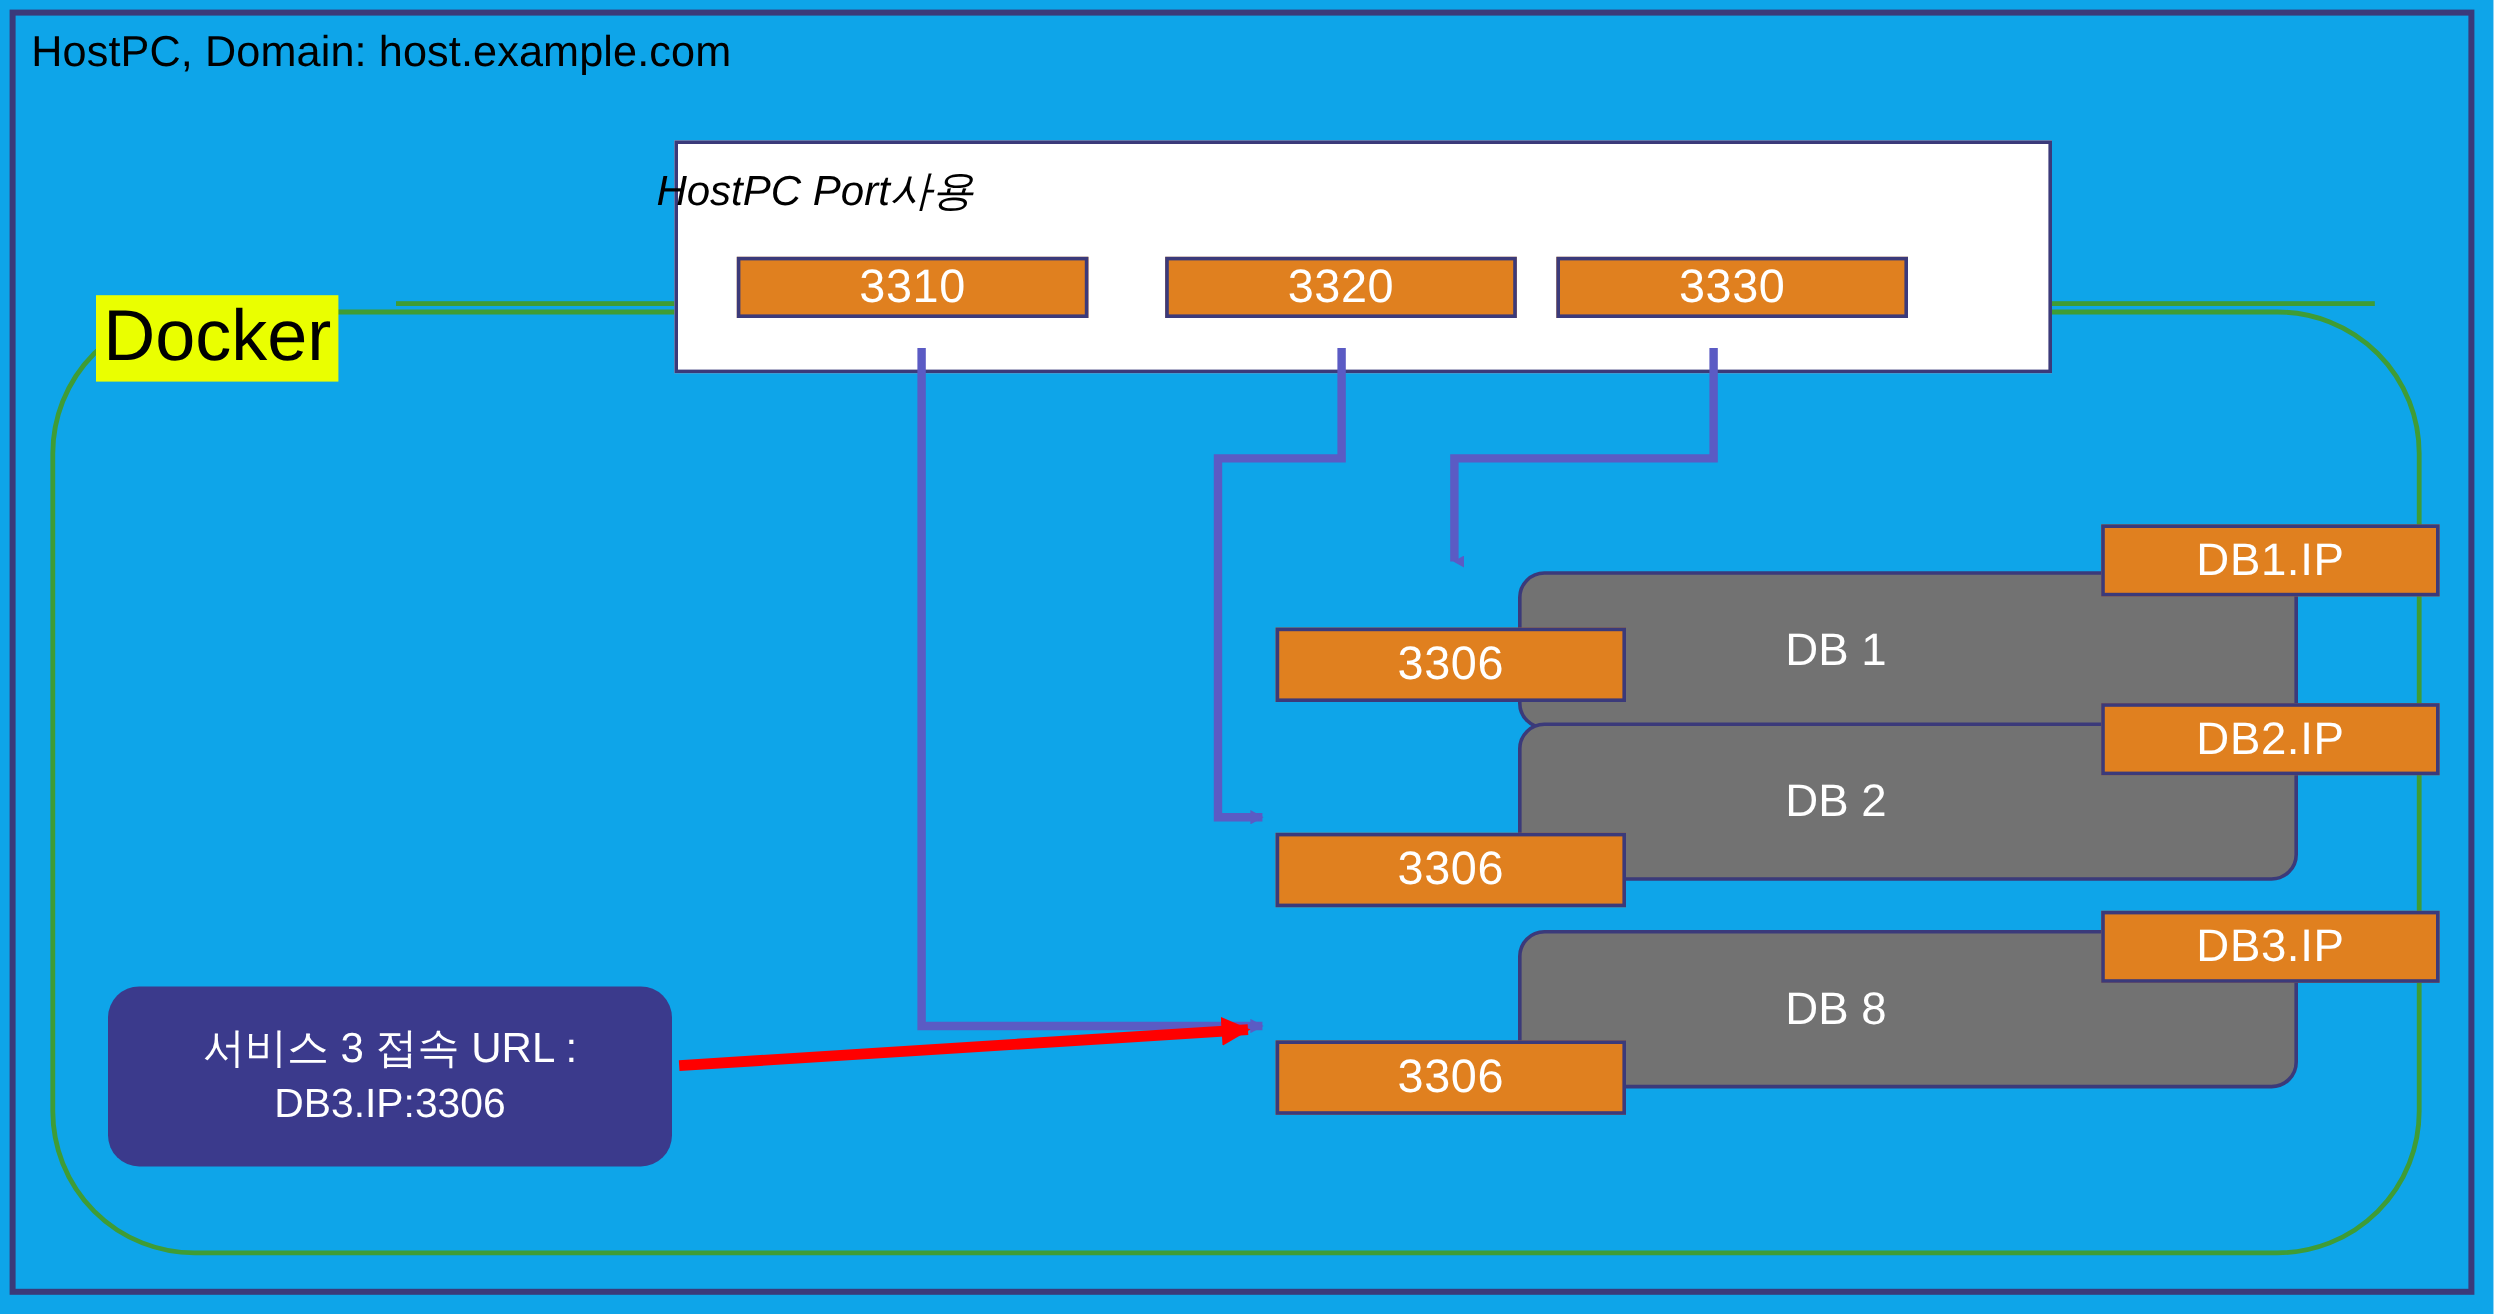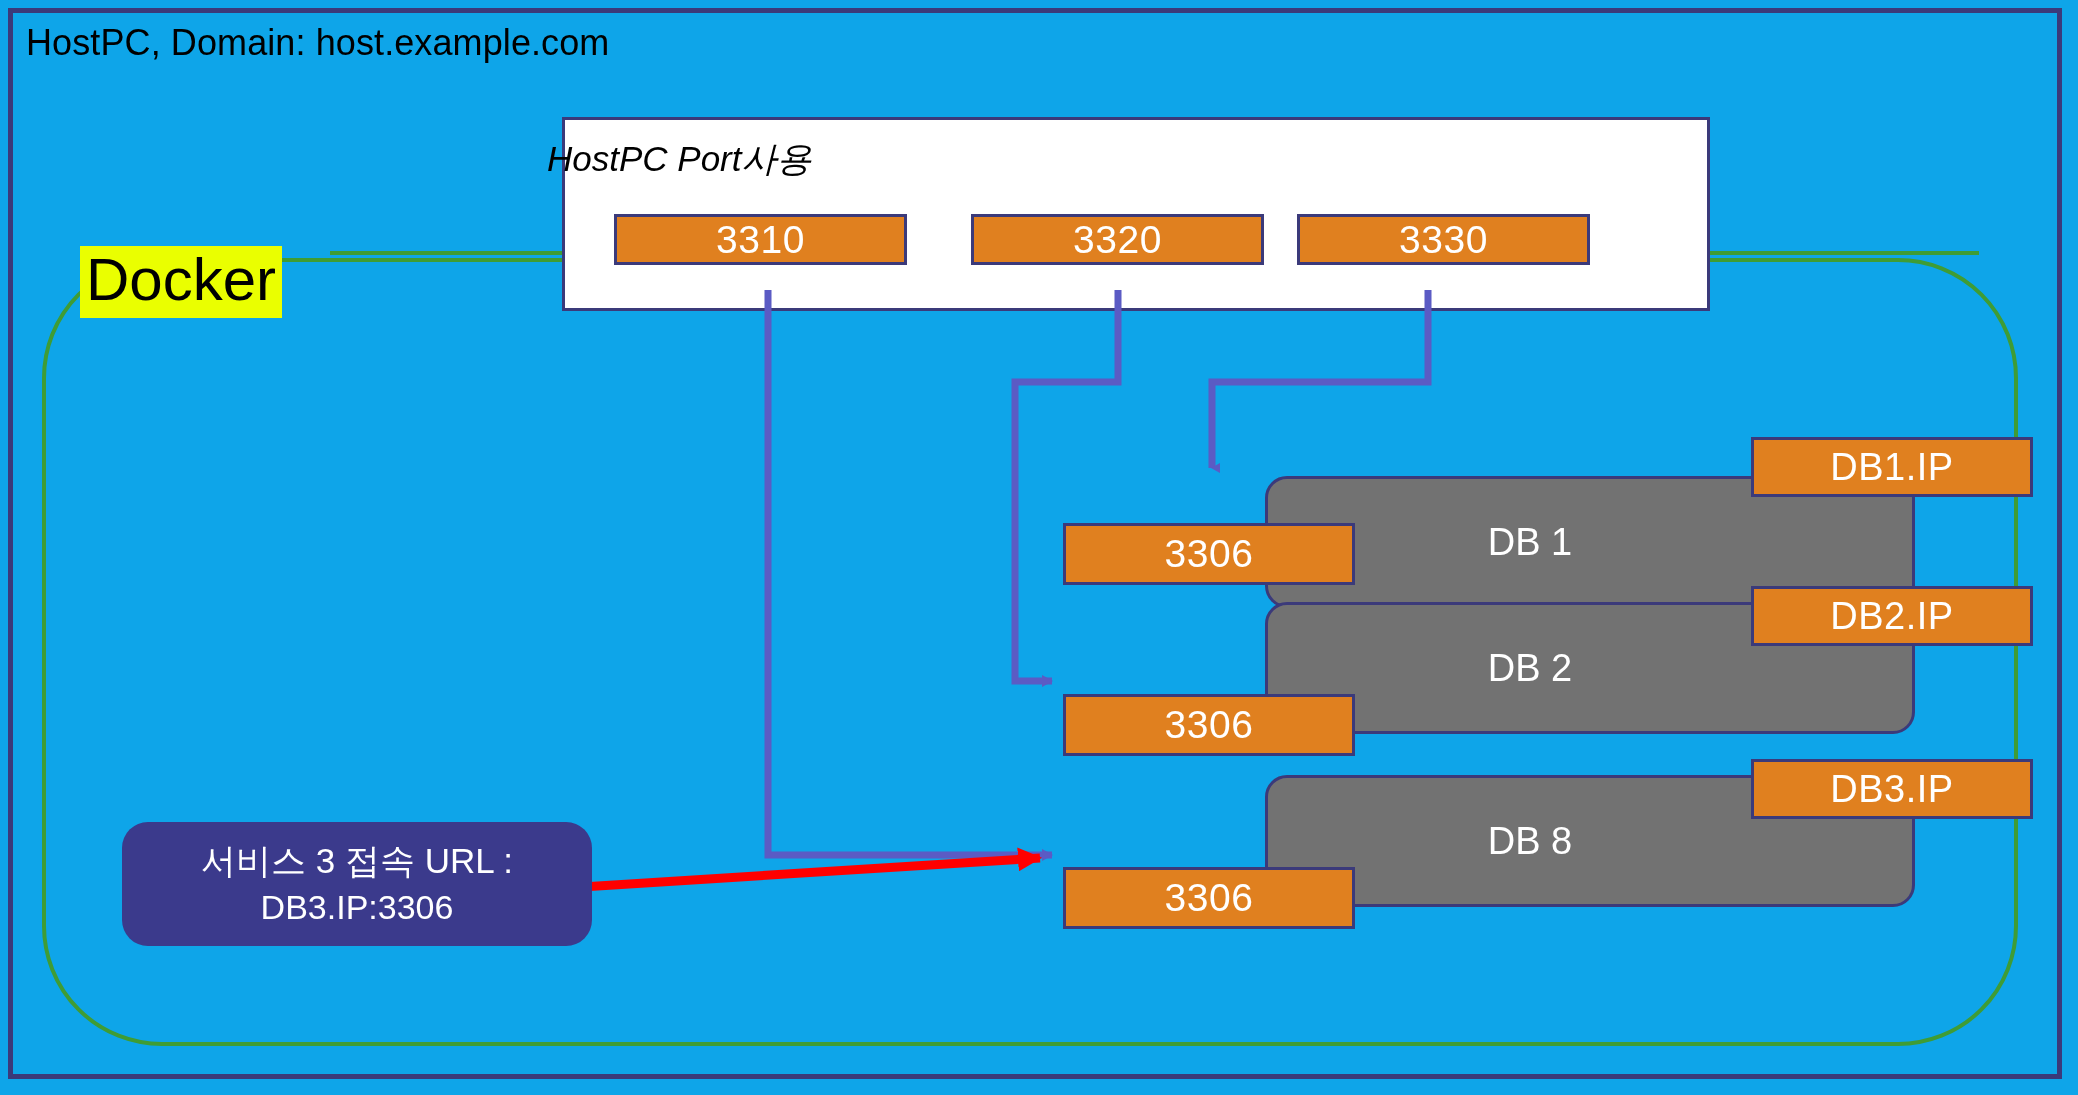--- a/index.html
+++ b/index.html
@@ -145,32 +145,31 @@
   .dbblk3 { left: 1265px; top: 775px; width: 650px; height: 132px; }
   .dbport3 { left: 1063px; top: 823px; }
   .dbip3  { left: 1751px; top: 759px; }
 
   
   .callout {
     position: absolute;
     left: 90px;
     top: 822px;
     width: 470px;
-    height: 124px;
+    height: 150px;
     background: #3b3a8c;
     border-radius: 26px;
     color: #ffffff;
     display: flex;
     flex-direction: column;
     align-items: center;
     justify-content: center;
     font-size: 35px;
     line-height: 1.35;
     text-align: center;
-    margin-left: 32px;
   }
   .callout .l2 { font-size: 34px; }
 
   svg.overlay {
     position: absolute;
     left: 0; top: 0;
     width: 2078px;
     height: 1095px;
     pointer-events: none;
   }

